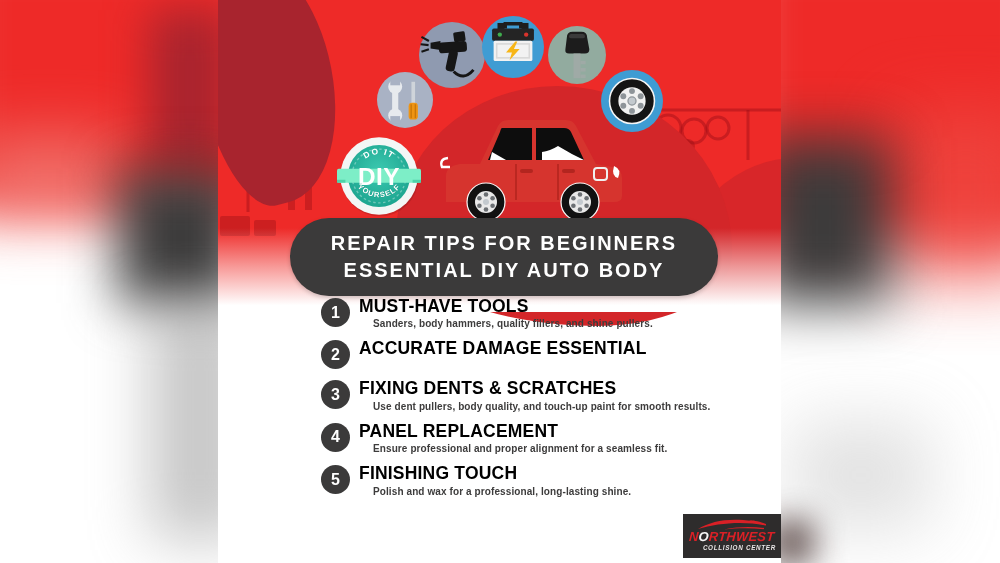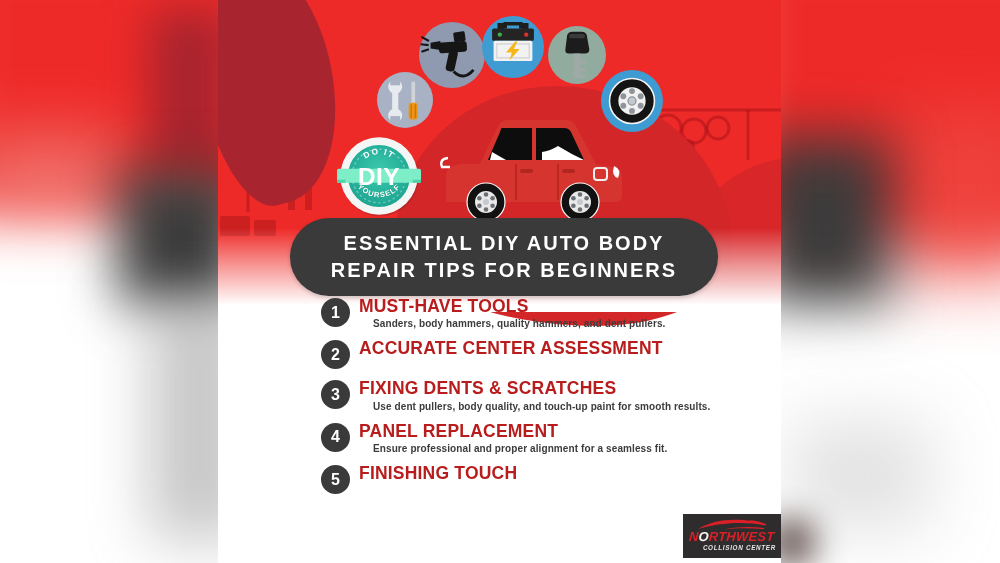--- a/index.html
+++ b/index.html
@@ -45,21 +45,21 @@
 
   .banner { position:absolute; left:72px; top:218px; width:428px; height:78px; z-index:6;
     background:#3b3a3a; border-radius:40px; display:flex; flex-direction:column;
     align-items:center; justify-content:center; box-shadow:0 2px 4px rgba(0,0,0,.18); }
   .banner .line { color:#fff; font-weight:800; font-size:20px; letter-spacing:2px; line-height:1.35; white-space:nowrap; }
 
   .tips { position:absolute; left:103px; top:297px; width:440px; z-index:7; }
   .tip { display:flex; gap:9px; margin-bottom:10px; }
   .tip-num { flex:0 0 29px; width:29px; height:29px; margin-top:1px; background:#3b3a3a; border-radius:50%;
     color:#fff; font-weight:800; font-size:16px; display:flex; align-items:center; justify-content:center; }
-  .tip-heading { color:#b91c1c; font-weight:800; font-size:17.5px; letter-spacing:.2px; line-height:1.05; white-space:nowrap; }
+  .tip-heading { color:#000000; font-weight:800; font-size:17.5px; letter-spacing:.2px; line-height:1.05; white-space:nowrap; }
   .tip-desc { color:#3d3c3c; font-weight:700; font-size:10px; letter-spacing:.1px; margin:3px 0 0 14px; white-space:nowrap; }
 
   .logo { position:absolute; left:465px; top:514px; width:98px; height:44px; z-index:8;
     background:#2e2c2c; display:flex; flex-direction:column; align-items:center; padding-top:3px; }
   .logo-swoosh { width:76px; height:13px; }
   .logo-name { font-size:13px; font-weight:900; font-style:italic; color:#da2026;
     letter-spacing:.2px; line-height:1; transform:skewX(-4deg); white-space:nowrap; }
   .logo-name .o { color:#f5f5f5; }
   .logo-tagline { font-size:6.3px; font-weight:700; font-style:italic; color:#e9e6e6;
     letter-spacing:.7px; line-height:1; margin-top:2px; align-self:flex-end; padding-right:5px; white-space:nowrap; }
@@ -264,56 +264,57 @@
               <circle cx="137.4" cy="90.3" r="2.3"></circle>
           </g>
           <circle cx="144" cy="94" r="3" fill="#c3c9ce"></circle>
         </g>
       </svg>
     </div>
 
     <div class="fade"></div>
 
     <div class="banner">
+      <div class="line">REPAIR TIPS FOR BEGINNERS</div>
       <div class="line">ESSENTIAL DIY AUTO BODY</div>
-      <div class="line">REPAIR TIPS FOR BEGINNERS</div>
     </div>
 
     <div class="tips">
       <div class="tip">
         <div class="tip-num">1</div>
         <div>
           <div class="tip-heading">MUST-HAVE TOOLS</div>
-          <div class="tip-desc">Sanders, body hammers, quality hammers, and dent pullers.</div>
+          <div class="tip-desc">Sanders, body hammers, quality fillers, and shine pullers.</div>
         </div>
       </div>
       <div class="tip">
         <div class="tip-num">2</div>
         <div>
-          <div class="tip-heading">ACCURATE CENTER ASSESSMENT</div>
+          <div class="tip-heading">ACCURATE DAMAGE ESSENTIAL</div>
         </div>
       </div>
       <div class="tip">
         <div class="tip-num">3</div>
         <div>
           <div class="tip-heading">FIXING DENTS &amp; SCRATCHES</div>
           <div class="tip-desc">Use dent pullers, body quality, and touch-up paint for smooth results.</div>
         </div>
       </div>
       <div class="tip">
         <div class="tip-num">4</div>
         <div>
           <div class="tip-heading">PANEL REPLACEMENT</div>
           <div class="tip-desc">Ensure professional and proper alignment for a seamless fit.</div>
         </div>
       </div>
       <div class="tip">
         <div class="tip-num">5</div>
         <div>
           <div class="tip-heading">FINISHING TOUCH</div>
+          <div class="tip-desc">Polish and wax for a professional, long-lasting shine.</div>
         </div>
       </div>
     </div>
 
     <div class="logo">
       <svg class="logo-swoosh" viewBox="0 0 76 13">
         <path d="M4,12 C18,4 34,1 58,4 C50,3 60,2 72,7 L72,8.6 C52,4 24,5.5 4,12 Z" fill="#da2026"></path>
         <path d="M30,12.5 C44,9.5 58,9.5 70,11 L70,12.2 C56,10.8 42,11 30,12.5 Z" fill="#da2026"></path>
       </svg>
       <div class="logo-name"><span>N</span><span class="o">O</span><span>RTHWEST</span></div>

